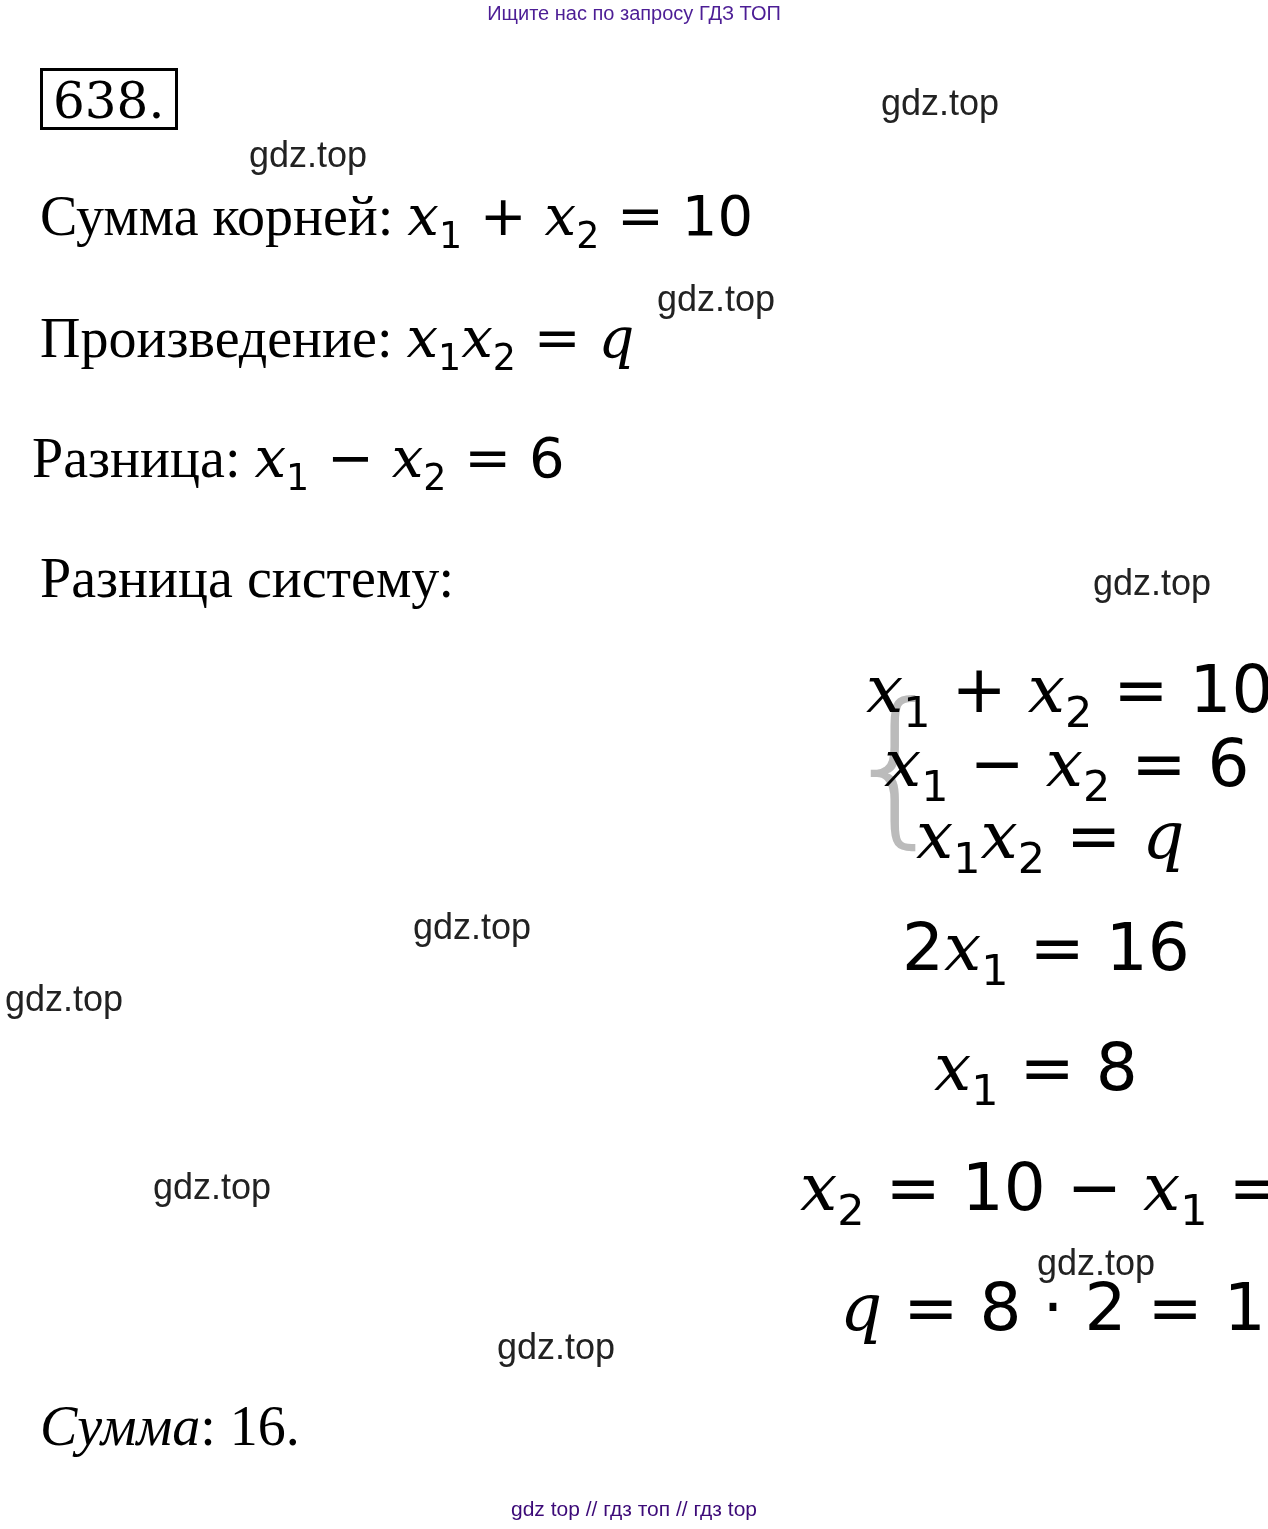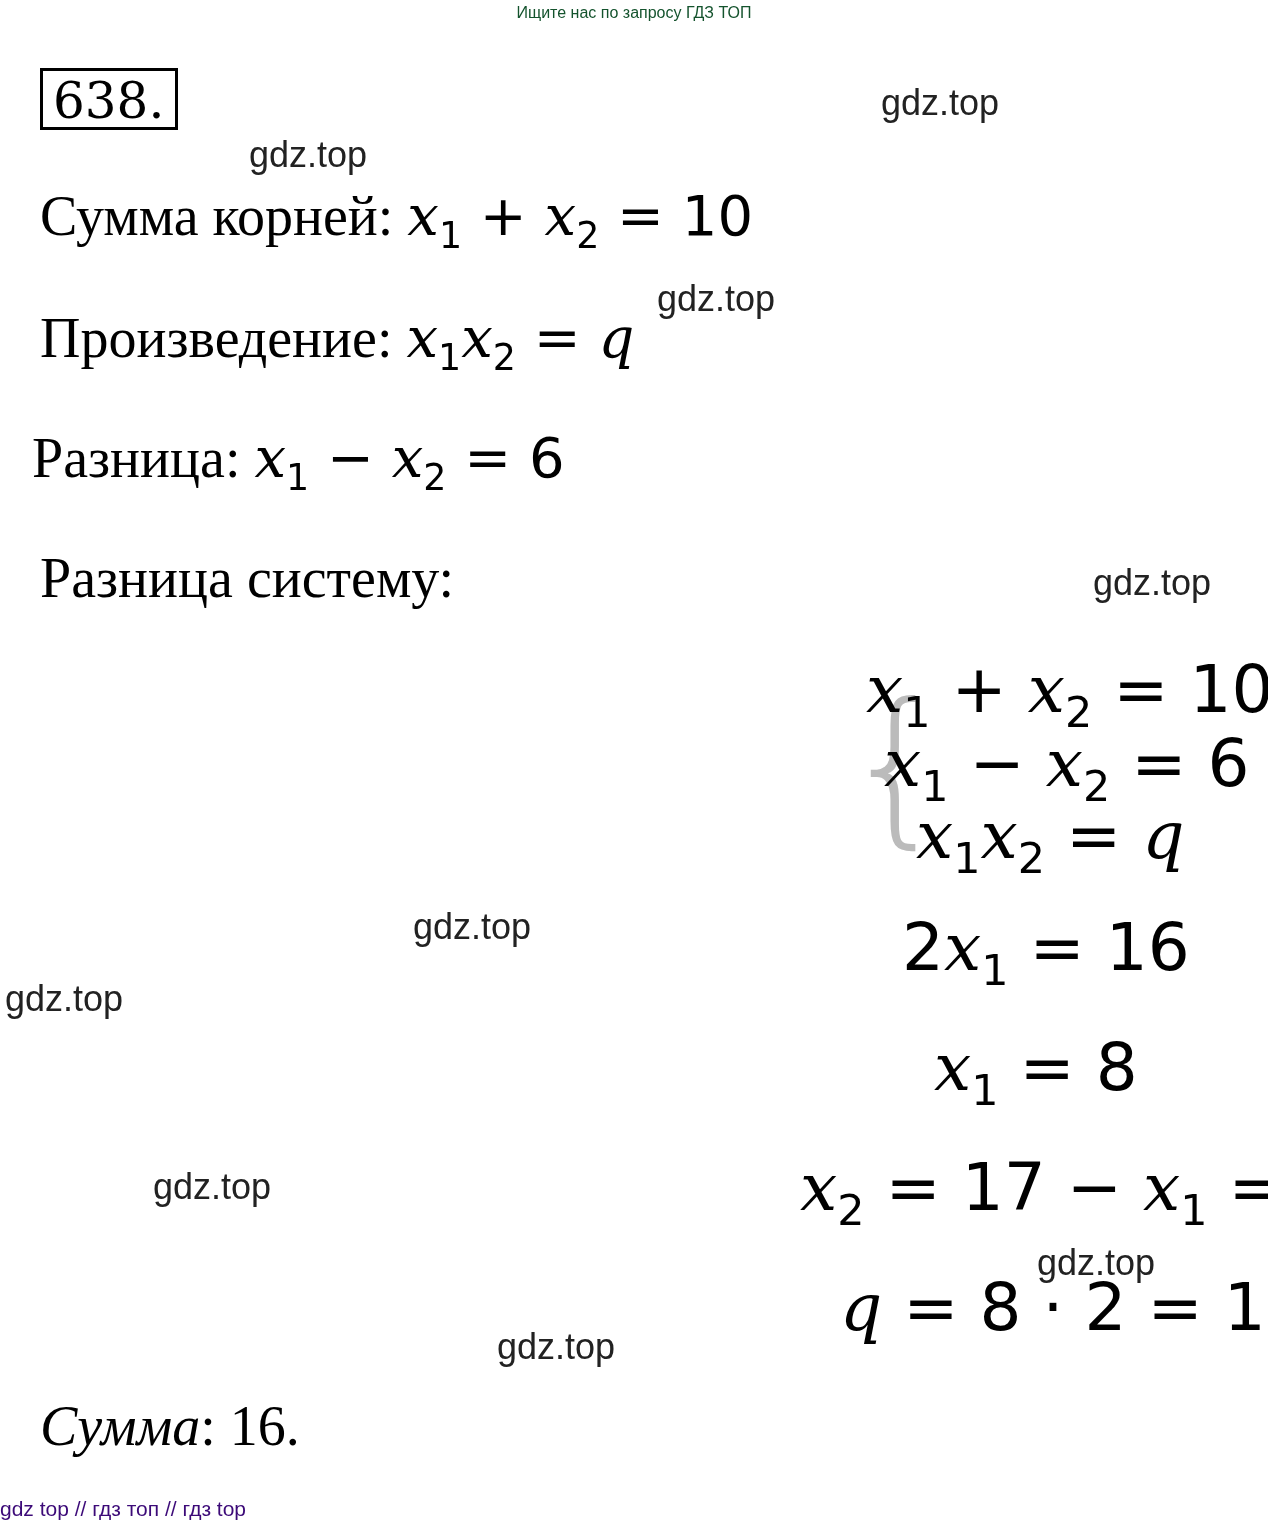--- a/index.html
+++ b/index.html
@@ -1,29 +1,29 @@
 <!DOCTYPE html>
 <html><head>
 <meta charset="utf-8">
 <style>
   html, body { margin:0; padding:0; background:#ffffff; }
   body { width:1268px; height:1529px; position:relative; overflow:hidden; font-family:"Liberation Serif", serif; color:#000; }
   .abs { position:absolute; white-space:nowrap; }
-  .banner { left:0; width:1268px; top:0; text-align:center; font-family:"Liberation Sans", sans-serif; font-size:16px; color:#14532d; line-height:26px; }
+  .banner { left:0; width:1268px; top:0; text-align:center; font-family:"Liberation Sans", sans-serif; font-size:20px; color:#4c1d95; line-height:26px; }
   .badge { left:40px; top:68px; width:138px; height:62px; border:3px solid #000; box-sizing:border-box; }
   .badge span { position:absolute; left:10px; top:0; font-family:"DejaVu Serif", serif; font-weight:normal; font-size:50px; line-height:60px; }
   .wm { font-family:"Liberation Sans", sans-serif; font-size:36px; color:#222; }
   .line { font-size:56px; line-height:64px; }
   .m { font-family:"DejaVu Serif", serif; font-style:italic; }
   .n { font-family:"DejaVu Sans", sans-serif; font-style:normal; }
   sub { font-size:0.65em; vertical-align:-0.35em; font-style:normal; font-family:"DejaVu Sans", sans-serif; }
   .eq { font-family:"DejaVu Sans", sans-serif; font-size:66px; line-height:60px; }
   .eq i { font-family:"DejaVu Serif", serif; font-style:italic; }
   .brace { left:842px; top:670px; font-size:170px; line-height:190px; font-family:"DejaVu Sans", sans-serif; color:#bbb; font-weight:200; }
-  .footer { left:0; width:1268px; top:1497px; font-family:"Liberation Sans", sans-serif; font-size:21px; color:#3c0a78; }
+  .footer { left:0; width:1268px; top:1497px; text-align:center; font-family:"Liberation Sans", sans-serif; font-size:21px; color:#3c0a78; }
   .ans { font-size:56px; }
   .ans i { font-family:"Liberation Serif", serif; font-style:italic; }
 </style>
 </head>
 <body>
 
 <div class="abs banner">Ищите нас по запросу ГДЗ ТОП</div>
 
 <div class="abs badge">
   <span>638.</span>
@@ -64,21 +64,21 @@
   <i>x</i><sub>1</sub><i>x</i><sub>2</sub><span> = </span><i>q</i>
 </div>
 
 <div class="abs eq" style="left:902px;top:918px;">
   <span>2</span><i>x</i><sub>1</sub><span> = 16</span>
 </div>
 <div class="abs eq" style="left:934px;top:1038px;">
   <i>x</i><sub>1</sub><span> = 8</span>
 </div>
 <div class="abs eq" style="left:800px;top:1158px;">
-  <i>x</i><sub>2</sub><span> = 17 − </span><i>x</i><sub>1</sub><span> = 2</span>
+  <i>x</i><sub>2</sub><span> = 10 − </span><i>x</i><sub>1</sub><span> = 2</span>
 </div>
 <div class="abs eq" style="left:840px;top:1278px;">
   <i>q</i><span> = 8 · 2 = 16</span>
 </div>
 
 <div class="abs ans" style="left:40px;top:1394px;">
   <i>Сумма</i><span>: 16.</span>
 </div>
 
 <div class="abs footer">gdz top  //  гдз топ  //  гдз top</div>

